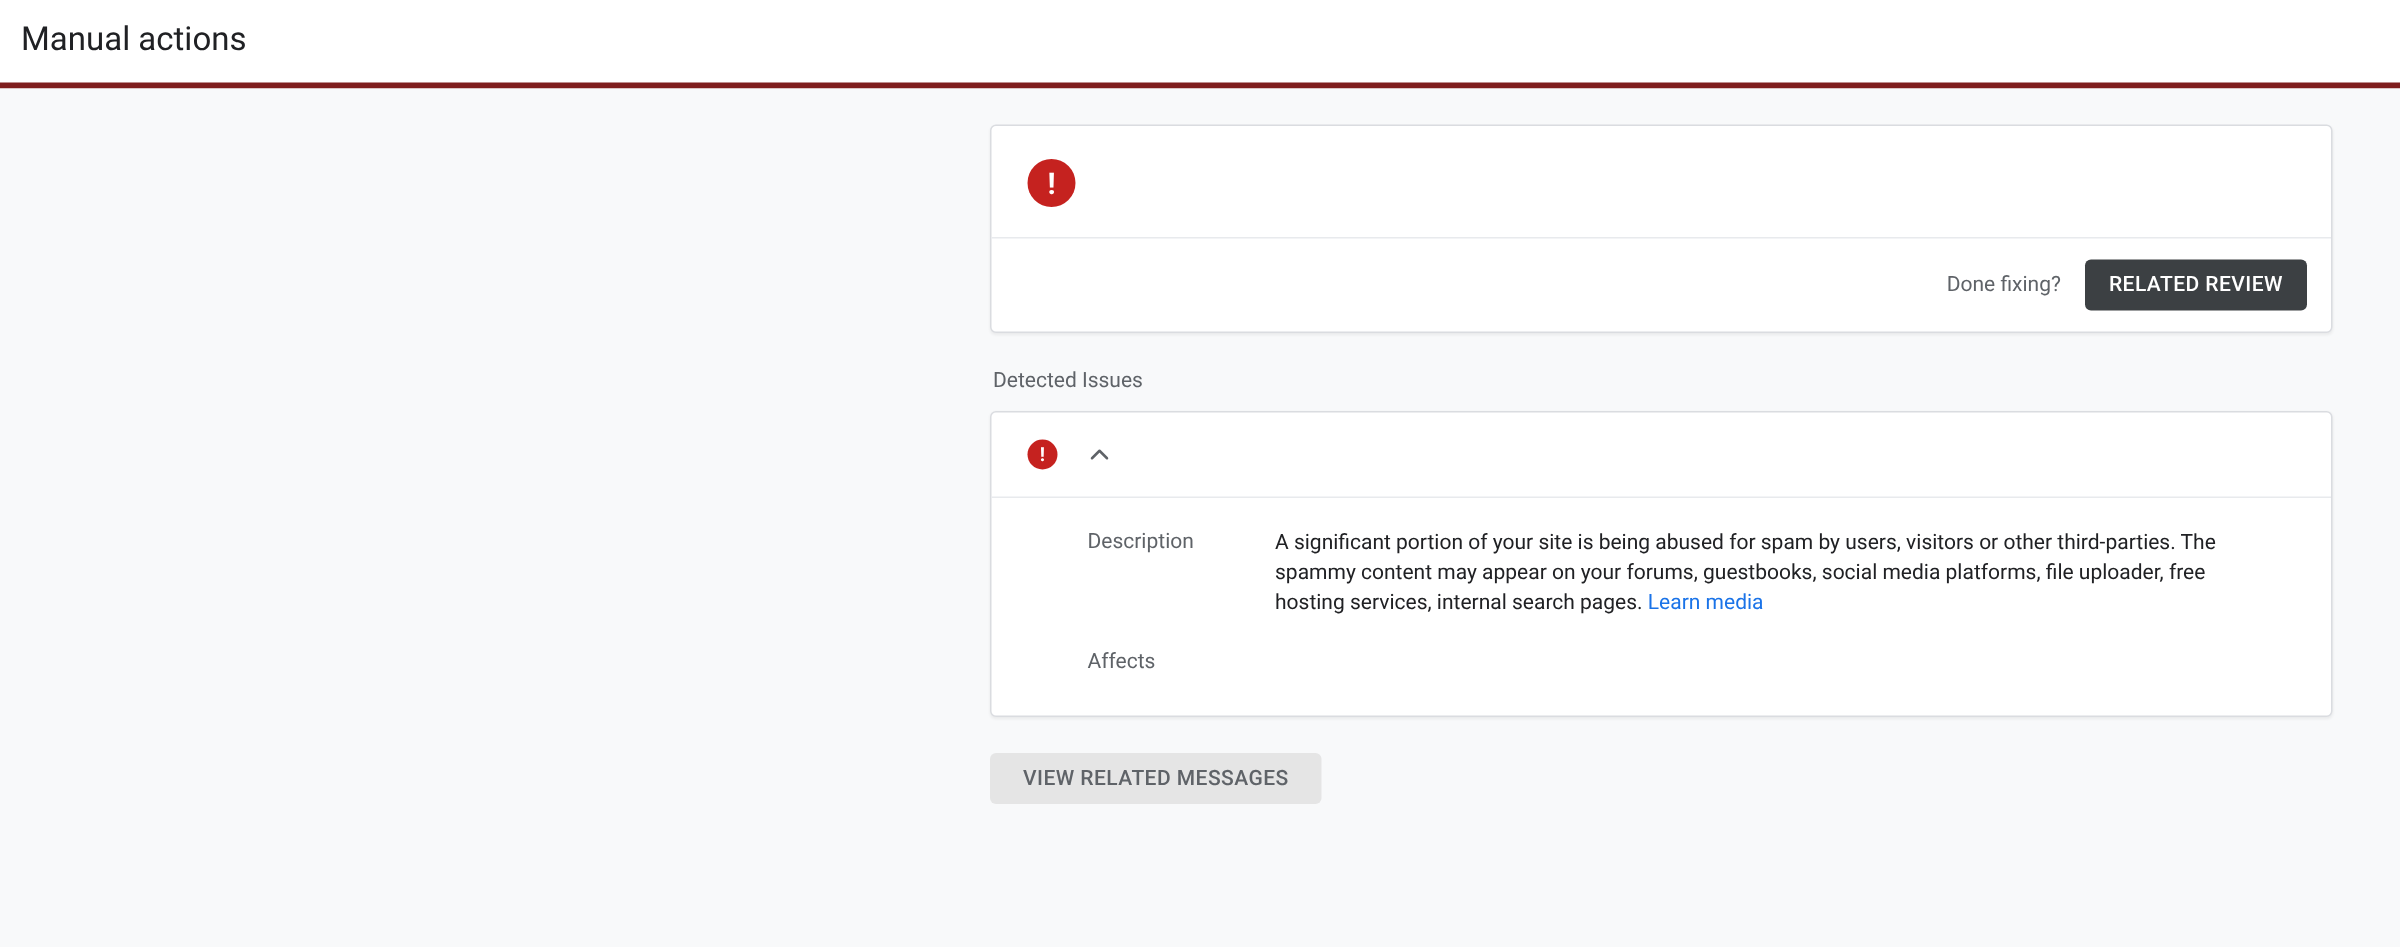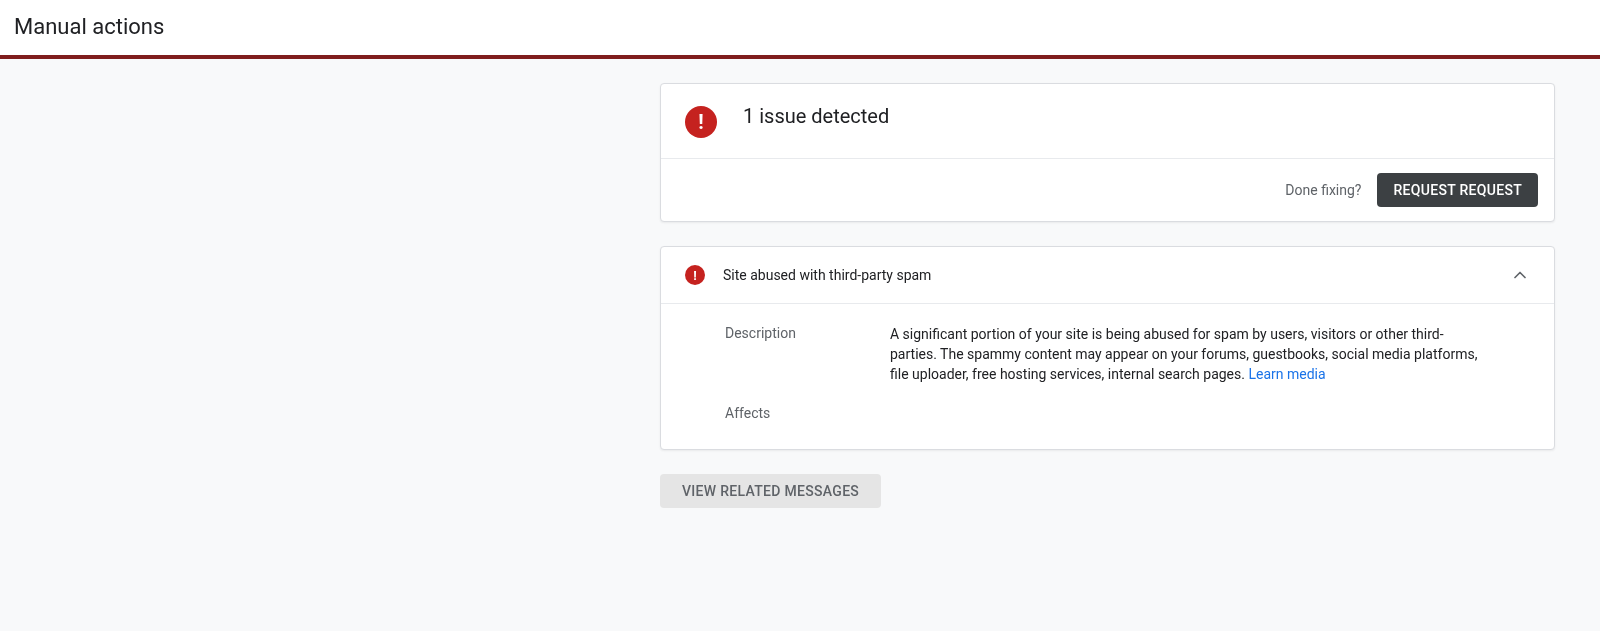--- a/index.html
+++ b/index.html
@@ -127,21 +127,20 @@
   .chevron {
     color: #5f6368;
   }
   .chevron svg { display: block; }
   .issue-body {
     padding: 20px 24px 24px 24px;
   }
   .field-row {
     display: flex;
     margin-bottom: 20px;
-    gap: 40px;
   }
   .field-row:last-child { margin-bottom: 4px; }
   .field-label {
     width: 165px;
     flex-shrink: 0;
     color: #5f6368;
     font-size: 14px;
     padding-left: 40px;
     padding-top: 1px;
   }
@@ -177,36 +176,35 @@
 </div>
 
 <div class="body-area">
   <div class="content">
 
     
     <div class="card">
       <div class="summary-top">
         <div class="err-icon-lg">!</div>
         <div class="summary-text">
-          <h2>1 issue detected</h2>
         </div>
       </div>
       <div class="summary-actions">
         <span class="done-fixing">Done fixing?</span>
-        <button class="btn-primary">REQUEST REQUEST</button>
+        <button class="btn-primary">RELATED REVIEW</button>
       </div>
     </div>
 
     
+    <div class="section-label">Detected Issues</div>
 
     
     <div class="card">
       <div class="issue-header">
         <div class="err-icon-sm">!</div>
-        <div class="issue-title">Site abused with third-party spam</div>
         <div class="chevron">
           <svg width="20" height="20" viewBox="0 0 24 24" fill="none" stroke="currentColor" stroke-width="2" stroke-linecap="round" stroke-linejoin="round">
               <polyline points="18 15 12 9 6 15"></polyline>
             </svg>
         </div>
       </div>
       <div class="issue-body">
         <div class="field-row">
           <div class="field-label">Description</div>
           <div class="field-value">

